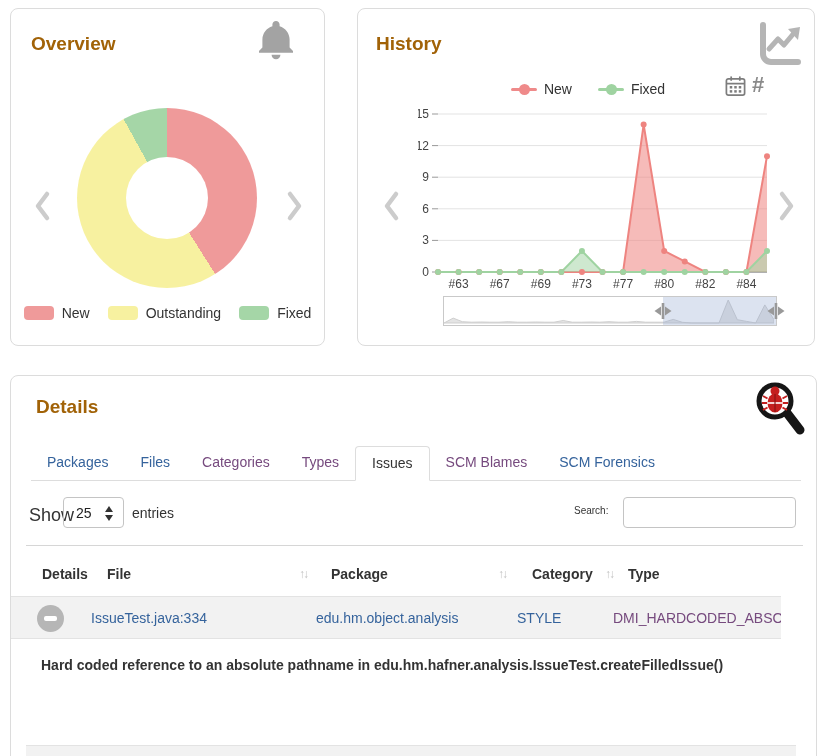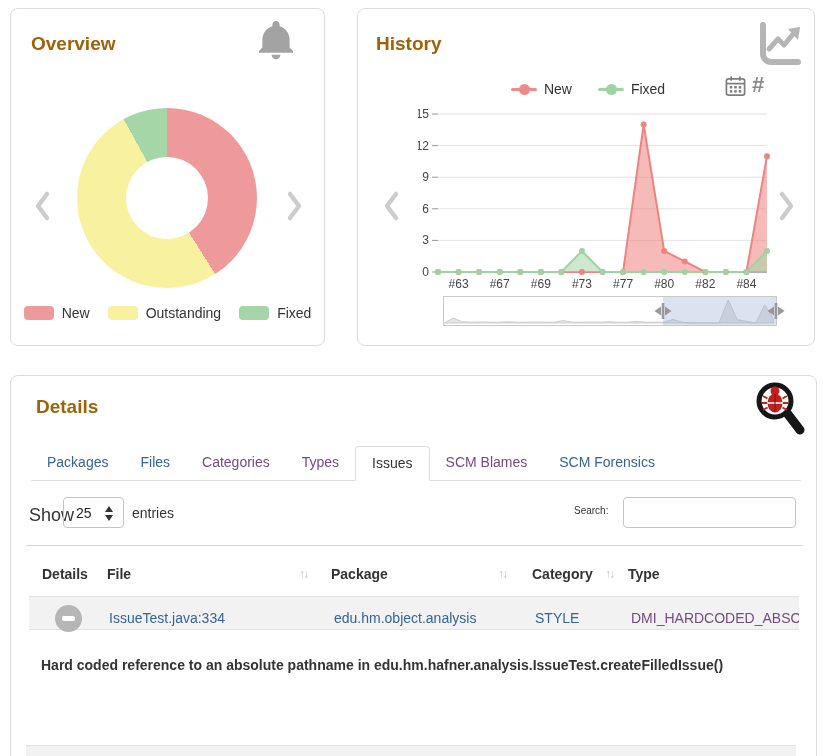--- a/index.html
+++ b/index.html
@@ -50,21 +50,21 @@
   #page-size .val{position:absolute;left:12px;top:7px;}
   .spin{position:absolute;right:9px;top:8px;width:9px;height:15px;}
   .spin .up{position:absolute;top:0;left:0;width:0;height:0;border-left:4.5px solid transparent;border-right:4.5px solid transparent;border-bottom:6px solid #333;}
   .spin .dn{position:absolute;bottom:0;left:0;width:0;height:0;border-left:4.5px solid transparent;border-right:4.5px solid transparent;border-top:6px solid #333;}
   #entries-label{position:absolute;left:121px;top:129px;font-size:14px;}
   #search-label{position:absolute;left:563px;top:129px;font-size:10px;}
   #search-input{position:absolute;left:612px;top:121px;width:173px;height:31px;border:1px solid #c4c4c4;border-radius:4px;box-sizing:border-box;font-size:14px;padding:0 8px;}
   #tbl-divider{position:absolute;left:15px;top:169px;width:777px;border-bottom:1px solid #d6d6d6;}
   .hcell{position:absolute;top:190px;font-size:14px;font-weight:bold;color:#333;white-space:nowrap;}
   .sort-icons{position:absolute;top:191px;font-size:12px;color:#c3c3c3;letter-spacing:-2px;cursor:pointer;}
-  #issue-row{position:absolute;left:18px;top:220px;width:770px;height:34px;background:#f2f2f2;border-top:1px solid #e3e3e3;border-bottom:1px solid #e3e3e3;box-sizing:border-box;}
+  #issue-row{position:absolute;left:0;top:220px;width:770px;height:43px;background:#f2f2f2;border-top:1px solid #e3e3e3;border-bottom:1px solid #e3e3e3;box-sizing:border-box;}
   #collapse-btn{position:absolute;left:26px;top:8px;width:27px;height:27px;border-radius:50%;background:#b6b6b6;cursor:pointer;}
   #collapse-btn::after{content:"";position:absolute;left:7px;top:11px;width:13px;height:4.5px;background:#fff;border-radius:2px;}
   .rcell{position:absolute;top:13px;font-size:14px;white-space:nowrap;text-decoration:none;}
   .link-blue{color:#35639c;cursor:pointer;}
   .link-purple{color:#764a7e;cursor:pointer;}
   #cell-type{left:602px;width:168px;overflow:hidden;}
   #exp-heading{position:absolute;left:30px;top:281px;width:745px;font-size:14px;font-weight:bold;color:#333;}
   #exp-body{position:absolute;left:30px;top:308px;width:748px;font-size:14px;line-height:21px;color:#333;}
   #exp-body code{font-family:"DejaVu Sans Mono","Liberation Mono",monospace;font-size:12.5px;color:#e8337e;}
   #next-row{position:absolute;left:15px;top:369px;width:770px;height:50px;background:#f2f2f2;border-top:1px solid #e3e3e3;}

